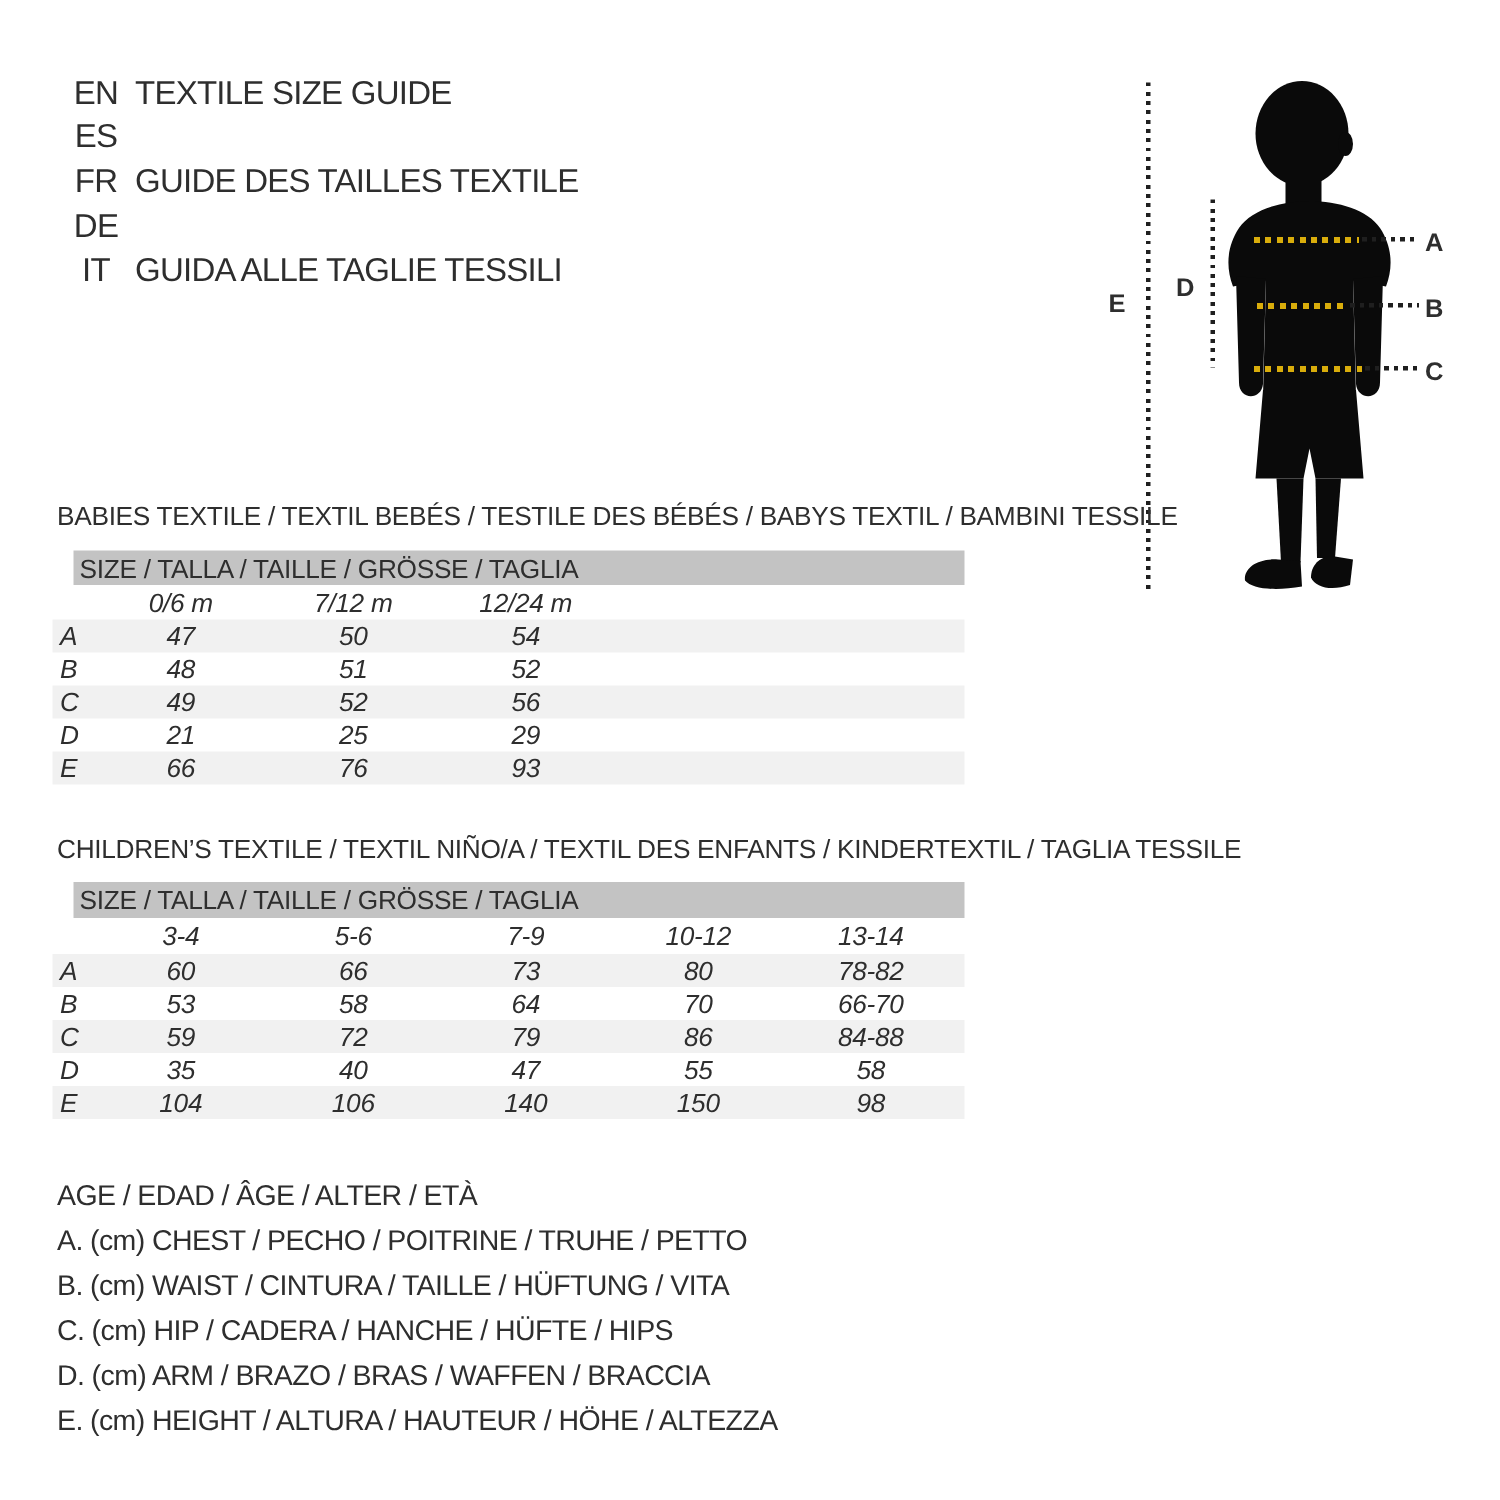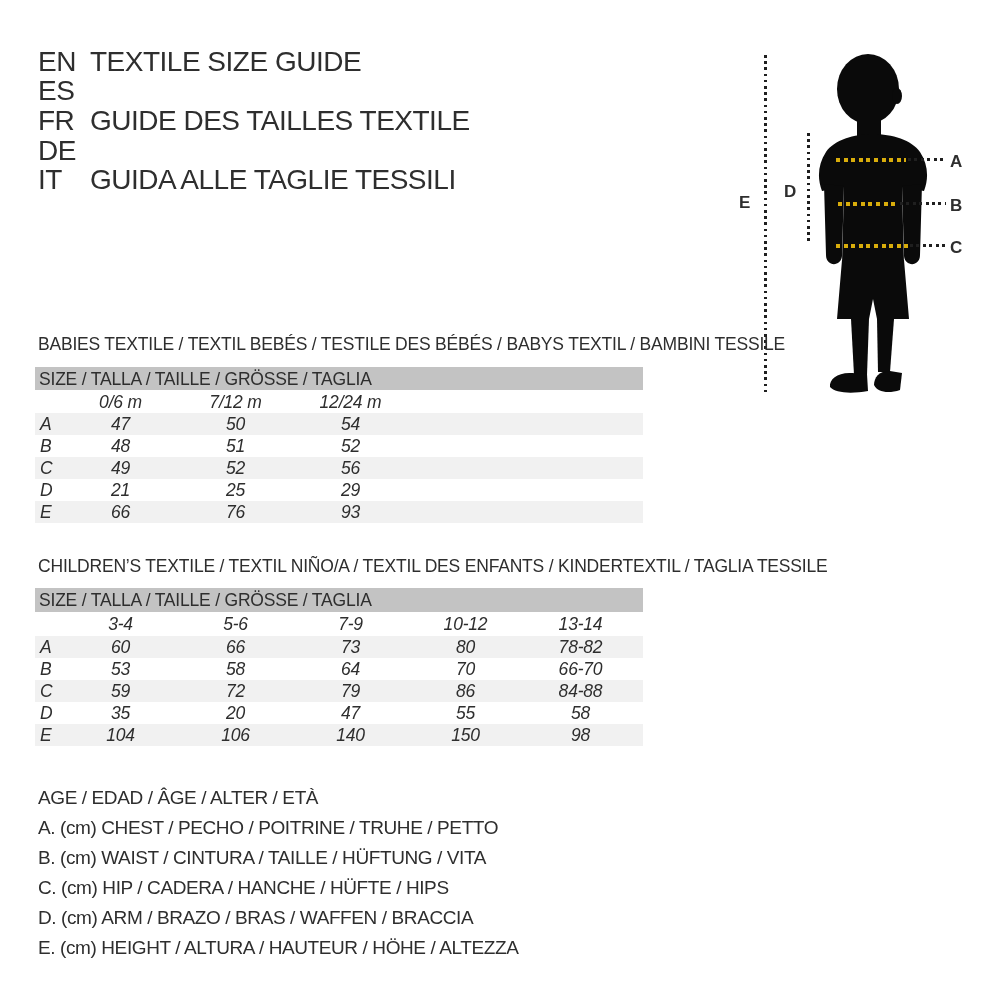--- a/index.html
+++ b/index.html
@@ -4,36 +4,36 @@
 <style>
   html,body { margin:0; padding:0; }
   body {
     width:1000px; height:1000px; position:relative; overflow:hidden;
     background:#ffffff; color:#2e2e2e;
     font-family:"Liberation Sans", sans-serif;
   }
   
   #lang-header { position:absolute; left:38px; top:47px; }
   .lang-row { display:flex; height:29.6px; align-items:center;
-              font-size:28px; letter-spacing:-0.5px; white-space:nowrap; }
+              font-size:22px; letter-spacing:-0.5px; white-space:nowrap;text-align:center; }
   .lang-code { width:52px; }
   
   .vdots { position:absolute; width:3px;
     background-image:repeating-linear-gradient(180deg,#1f1f1f 0 2.6px,transparent 2.6px 6.2px); }
   .hdots-y { position:absolute; height:4px;
     background-image:repeating-linear-gradient(90deg,#d9ad0b 0 4px,transparent 4px 7.6px); }
   .hdots-b { position:absolute; height:3px;
     background-image:repeating-linear-gradient(90deg,#1f1f1f 0 3px,transparent 3px 6.4px); }
   .fig-label { position:absolute; font-size:17px; font-weight:700; letter-spacing:0; }
   #silhouette { position:absolute; left:818px; top:52px; }
   
   .section-title { position:absolute; font-size:17.5px; letter-spacing:-0.2px; white-space:nowrap; }
   
   .sizetable { position:absolute; left:35px; width:608px; font-size:17.5px; letter-spacing:-0.2px; }
-  .tbar { height:23px; line-height:24px; background:#c3c3c3; padding-left:4px; }
+  .tbar { height:23px; line-height:24px; background:#c3c3c3; padding-left:4px;margin-left:14px; }
   .tbar.tall { height:24px; line-height:25px; }
   .trow { display:flex; height:22px; line-height:22px; align-items:center;font-style:italic; }
   .trow.head { height:23px; }
   .trow.head-tall { height:24px; }
   .trow.shade { background:#f1f1f1; }
   .tlabel { width:28px; padding-left:5px; box-sizing:border-box; }
   .tcell { width:115px; text-align:center; }
   
   #legend { position:absolute; left:38px; top:783px; font-size:19px;
             line-height:30px; letter-spacing:-0.4px; }
@@ -170,21 +170,21 @@
     <span class="tlabel">C</span>
     <span class="tcell">59</span>
     <span class="tcell">72</span>
     <span class="tcell">79</span>
     <span class="tcell">86</span>
     <span class="tcell">84-88</span>
   </div>
   <div class="trow">
     <span class="tlabel">D</span>
     <span class="tcell">35</span>
-    <span class="tcell">20</span>
+    <span class="tcell">40</span>
     <span class="tcell">47</span>
     <span class="tcell">55</span>
     <span class="tcell">58</span>
   </div>
   <div class="trow shade">
     <span class="tlabel">E</span>
     <span class="tcell">104</span>
     <span class="tcell">106</span>
     <span class="tcell">140</span>
     <span class="tcell">150</span>

